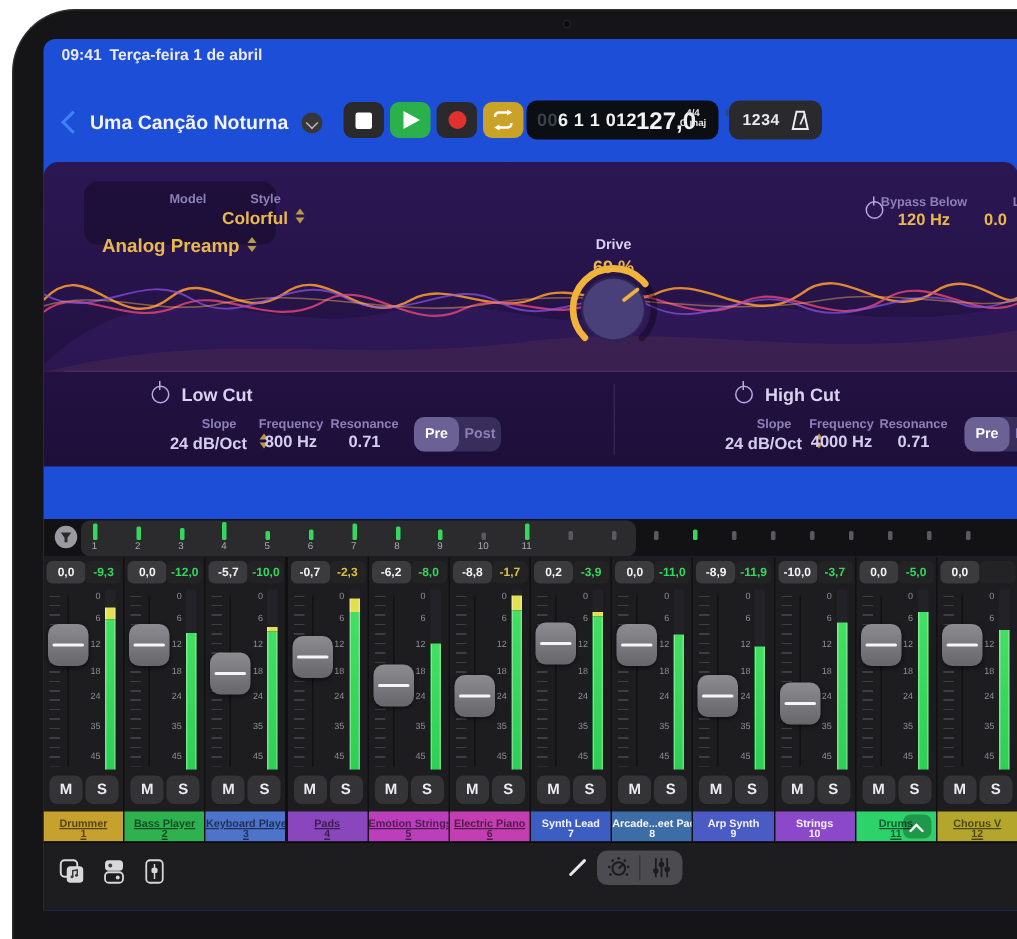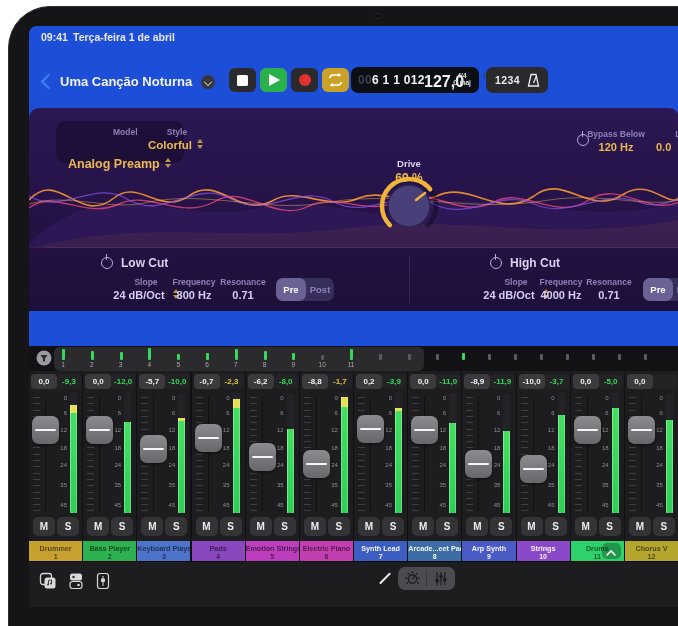--- a/index.html
+++ b/index.html
@@ -109,21 +109,21 @@
      box-shadow:inset 1px 0 0 rgba(255,255,255,.4),inset -1px 0 0 rgba(255,255,255,.3);}
   .handle{position:absolute;left:3px;width:27px;height:28px;border-radius:7px;
      background:linear-gradient(180deg,#8b8b90 0%,#66666b 100%);box-shadow:0 1px 3px rgba(0,0,0,.5);}
   .handle:after{content:"";position:absolute;left:3px;top:13px;width:21px;height:2px;background:#f5f5f7;border-radius:1px;}
   .msbtn{position:absolute;top:146px;width:22px;height:19px;border-radius:5px;background:#343437;
      color:#ececf0;font-size:10px;font-weight:600;text-align:center;line-height:19px;}
   .msbtn.m{left:4px;} .msbtn.s{left:28px;}
   .footer{position:absolute;left:0;top:170px;width:53.2px;height:20px;text-align:center;}
   .fname{font-size:7.2px;font-weight:700;padding-top:2.5px;white-space:nowrap;overflow:hidden;}
   .fnum{font-size:7px;font-weight:700;}
-  .ft-dark{color:rgba(0,0,0,.58);} .ft-light{color:#f4f4f8;}
+  .ft-dark{color:rgba(0,0,0,.58);text-decoration:underline;} .ft-light{color:#f4f4f8;}
   .fchev{position:absolute;right:3px;top:2px;width:19px;height:16px;border-radius:5px;background:rgba(0,0,0,.28);}
   .fchev svg{margin-top:4px;}
   
   #bottombar{left:0;top:535px;width:650px;height:46px;background:#1d1d20;border-top:1px solid #0a0a0b;}
   .bic{position:absolute;top:10px;}
   #grp-btns{left:369px;top:5px;width:57px;height:23px;background:#4c4c50;border-radius:7px;}
   #grp-btns .sep{position:absolute;left:28px;top:3px;width:1px;height:17px;background:#39393d;}
   #pencil{left:349px;top:9px;width:14px;height:14px;}
   #pencil:before{content:"";position:absolute;left:6px;top:0px;width:2.4px;height:15px;background:#e8e8ec;
       border-radius:1px;transform:rotate(45deg);}

